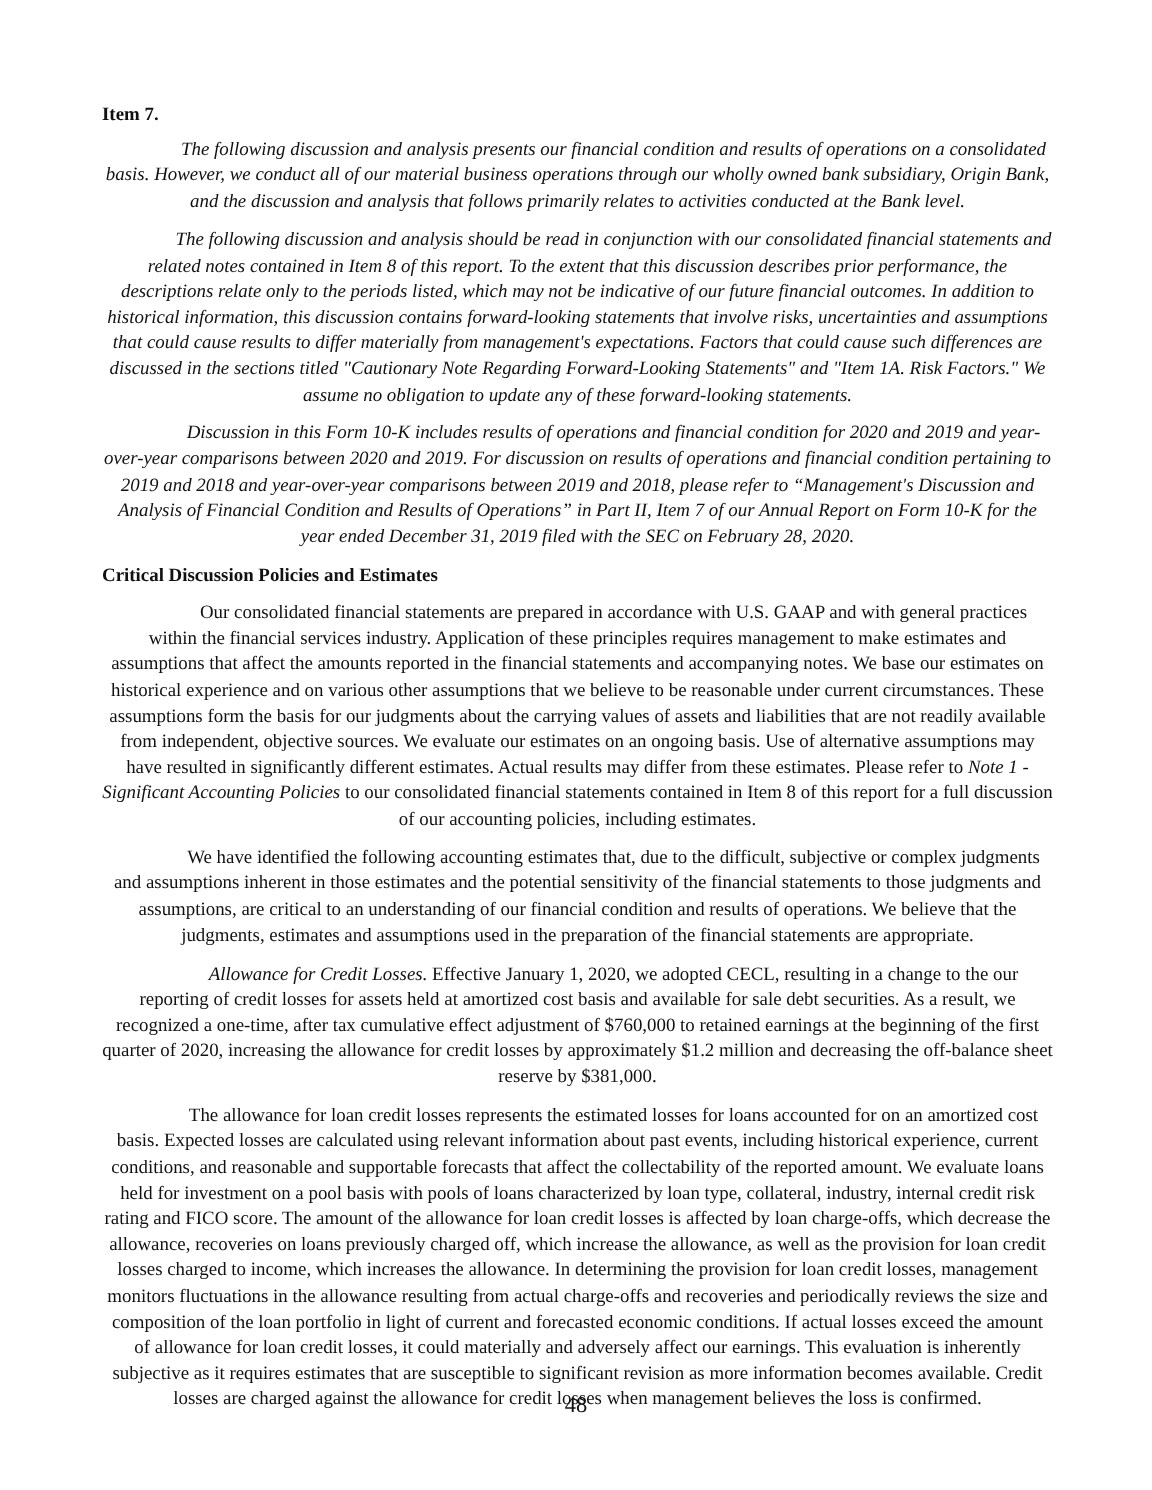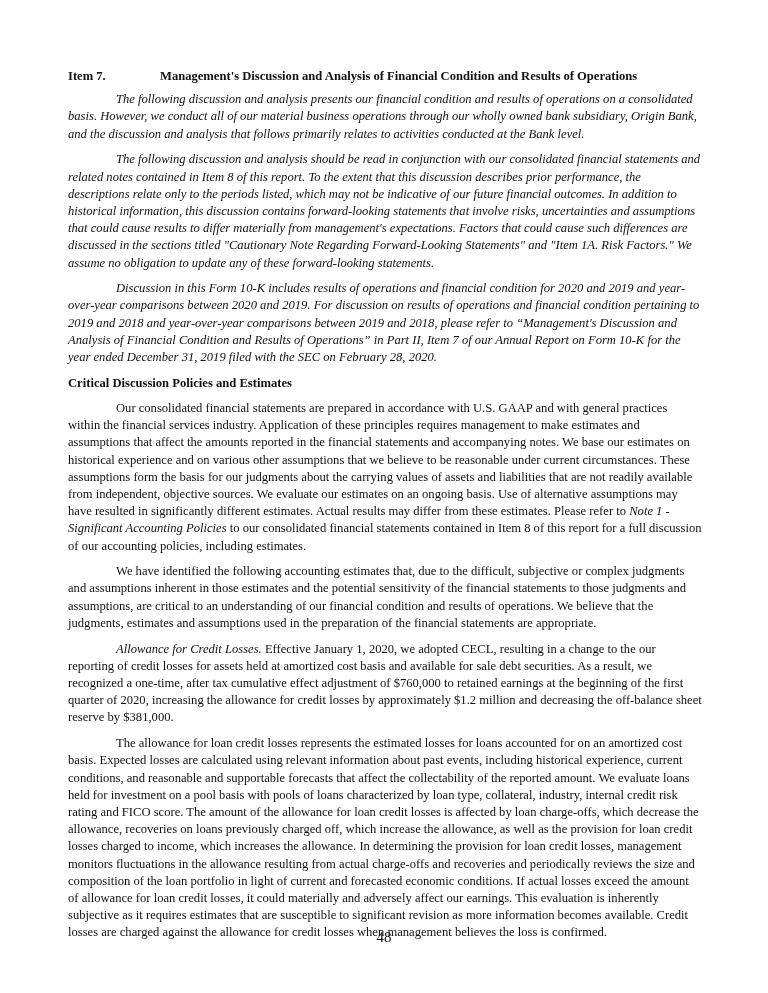--- a/index.html
+++ b/index.html
@@ -4,36 +4,35 @@
 <style>
   html, body { margin: 0; padding: 0; background: #ffffff; }
   body { width: 768px; height: 993px; position: relative; overflow: hidden; }
   .page {
     position: absolute; left: 68px; top: 68px; width: 634px;
     font-family: "Liberation Serif", serif; font-size: 12.6px; line-height: 17.2px; color: #111;
   }
   .item-heading { font-weight: bold; display: flex; margin: 0 0 6px 0; }
   .item-num { width: 92px; flex: none; }
   .item-title { flex: 1; }
-  .para { margin: 0 0 8.5px 0; text-indent: 48px; text-align: left; }
+  .para { margin: 0 0 8.5px 0; text-indent: 48px; text-align: center; }
   .para.italic { font-style: italic; }
   .section-heading { font-weight: bold; margin: 0 0 8px 0; }
   .ital { font-style: italic; }
   .page-number {
     position: absolute; left: 0; width: 768px; top: 929px; text-align: center;
     font-family: "Liberation Serif", serif; font-size: 15px; color: #111;
   }
 </style>
 </head>
 <body>
 
 <div class="page">
   <div class="item-heading">
     <span class="item-num">Item 7.</span>
-    <span class="item-title">Management's Discussion and Analysis of Financial Condition and Results of Operations</span>
   </div>
 
   <p class="para italic">The following discussion and analysis presents our financial condition and results of operations on a consolidated basis. However, we conduct all of our material business operations through our wholly owned bank subsidiary, Origin Bank, and the discussion and analysis that follows primarily relates to activities conducted at the Bank level.</p>
   <p class="para italic">The following discussion and analysis should be read in conjunction with our consolidated financial statements and related notes contained in Item 8 of this report. To the extent that this discussion describes prior performance, the descriptions relate only to the periods listed, which may not be indicative of our future financial outcomes. In addition to historical information, this discussion contains forward-looking statements that involve risks, uncertainties and assumptions that could cause results to differ materially from management's expectations. Factors that could cause such differences are discussed in the sections titled "Cautionary Note Regarding Forward-Looking Statements" and "Item 1A. Risk Factors." We assume no obligation to update any of these forward-looking statements.</p>
   <p class="para italic">Discussion in this Form 10-K includes results of operations and financial condition for 2020 and 2019 and year-over-year comparisons between 2020 and 2019. For discussion on results of operations and financial condition pertaining to 2019 and 2018 and year-over-year comparisons between 2019 and 2018, please refer to “Management's Discussion and Analysis of Financial Condition and Results of Operations” in Part II, Item 7 of our Annual Report on Form 10-K for the year ended December 31, 2019 filed with the SEC on February 28, 2020.</p>
 
   <div class="section-heading">Critical Discussion Policies and Estimates</div>
 
   <p class="para"><span>Our consolidated financial statements are prepared in accordance with U.S. GAAP and with general practices within the financial services industry. Application of these principles requires management to make estimates and assumptions that affect the amounts reported in the financial statements and accompanying notes. We base our estimates on historical experience and on various other assumptions that we believe to be reasonable under current circumstances. These assumptions form the basis for our judgments about the carrying values of assets and liabilities that are not readily available from independent, objective sources. We evaluate our estimates on an ongoing basis. Use of alternative assumptions may have resulted in significantly different estimates. Actual results may differ from these estimates. Please refer to </span><span class="ital">Note 1 - Significant Accounting Policies</span><span> to our consolidated financial statements contained in Item 8 of this report for a full discussion of our accounting policies, including estimates.</span></p>
 

